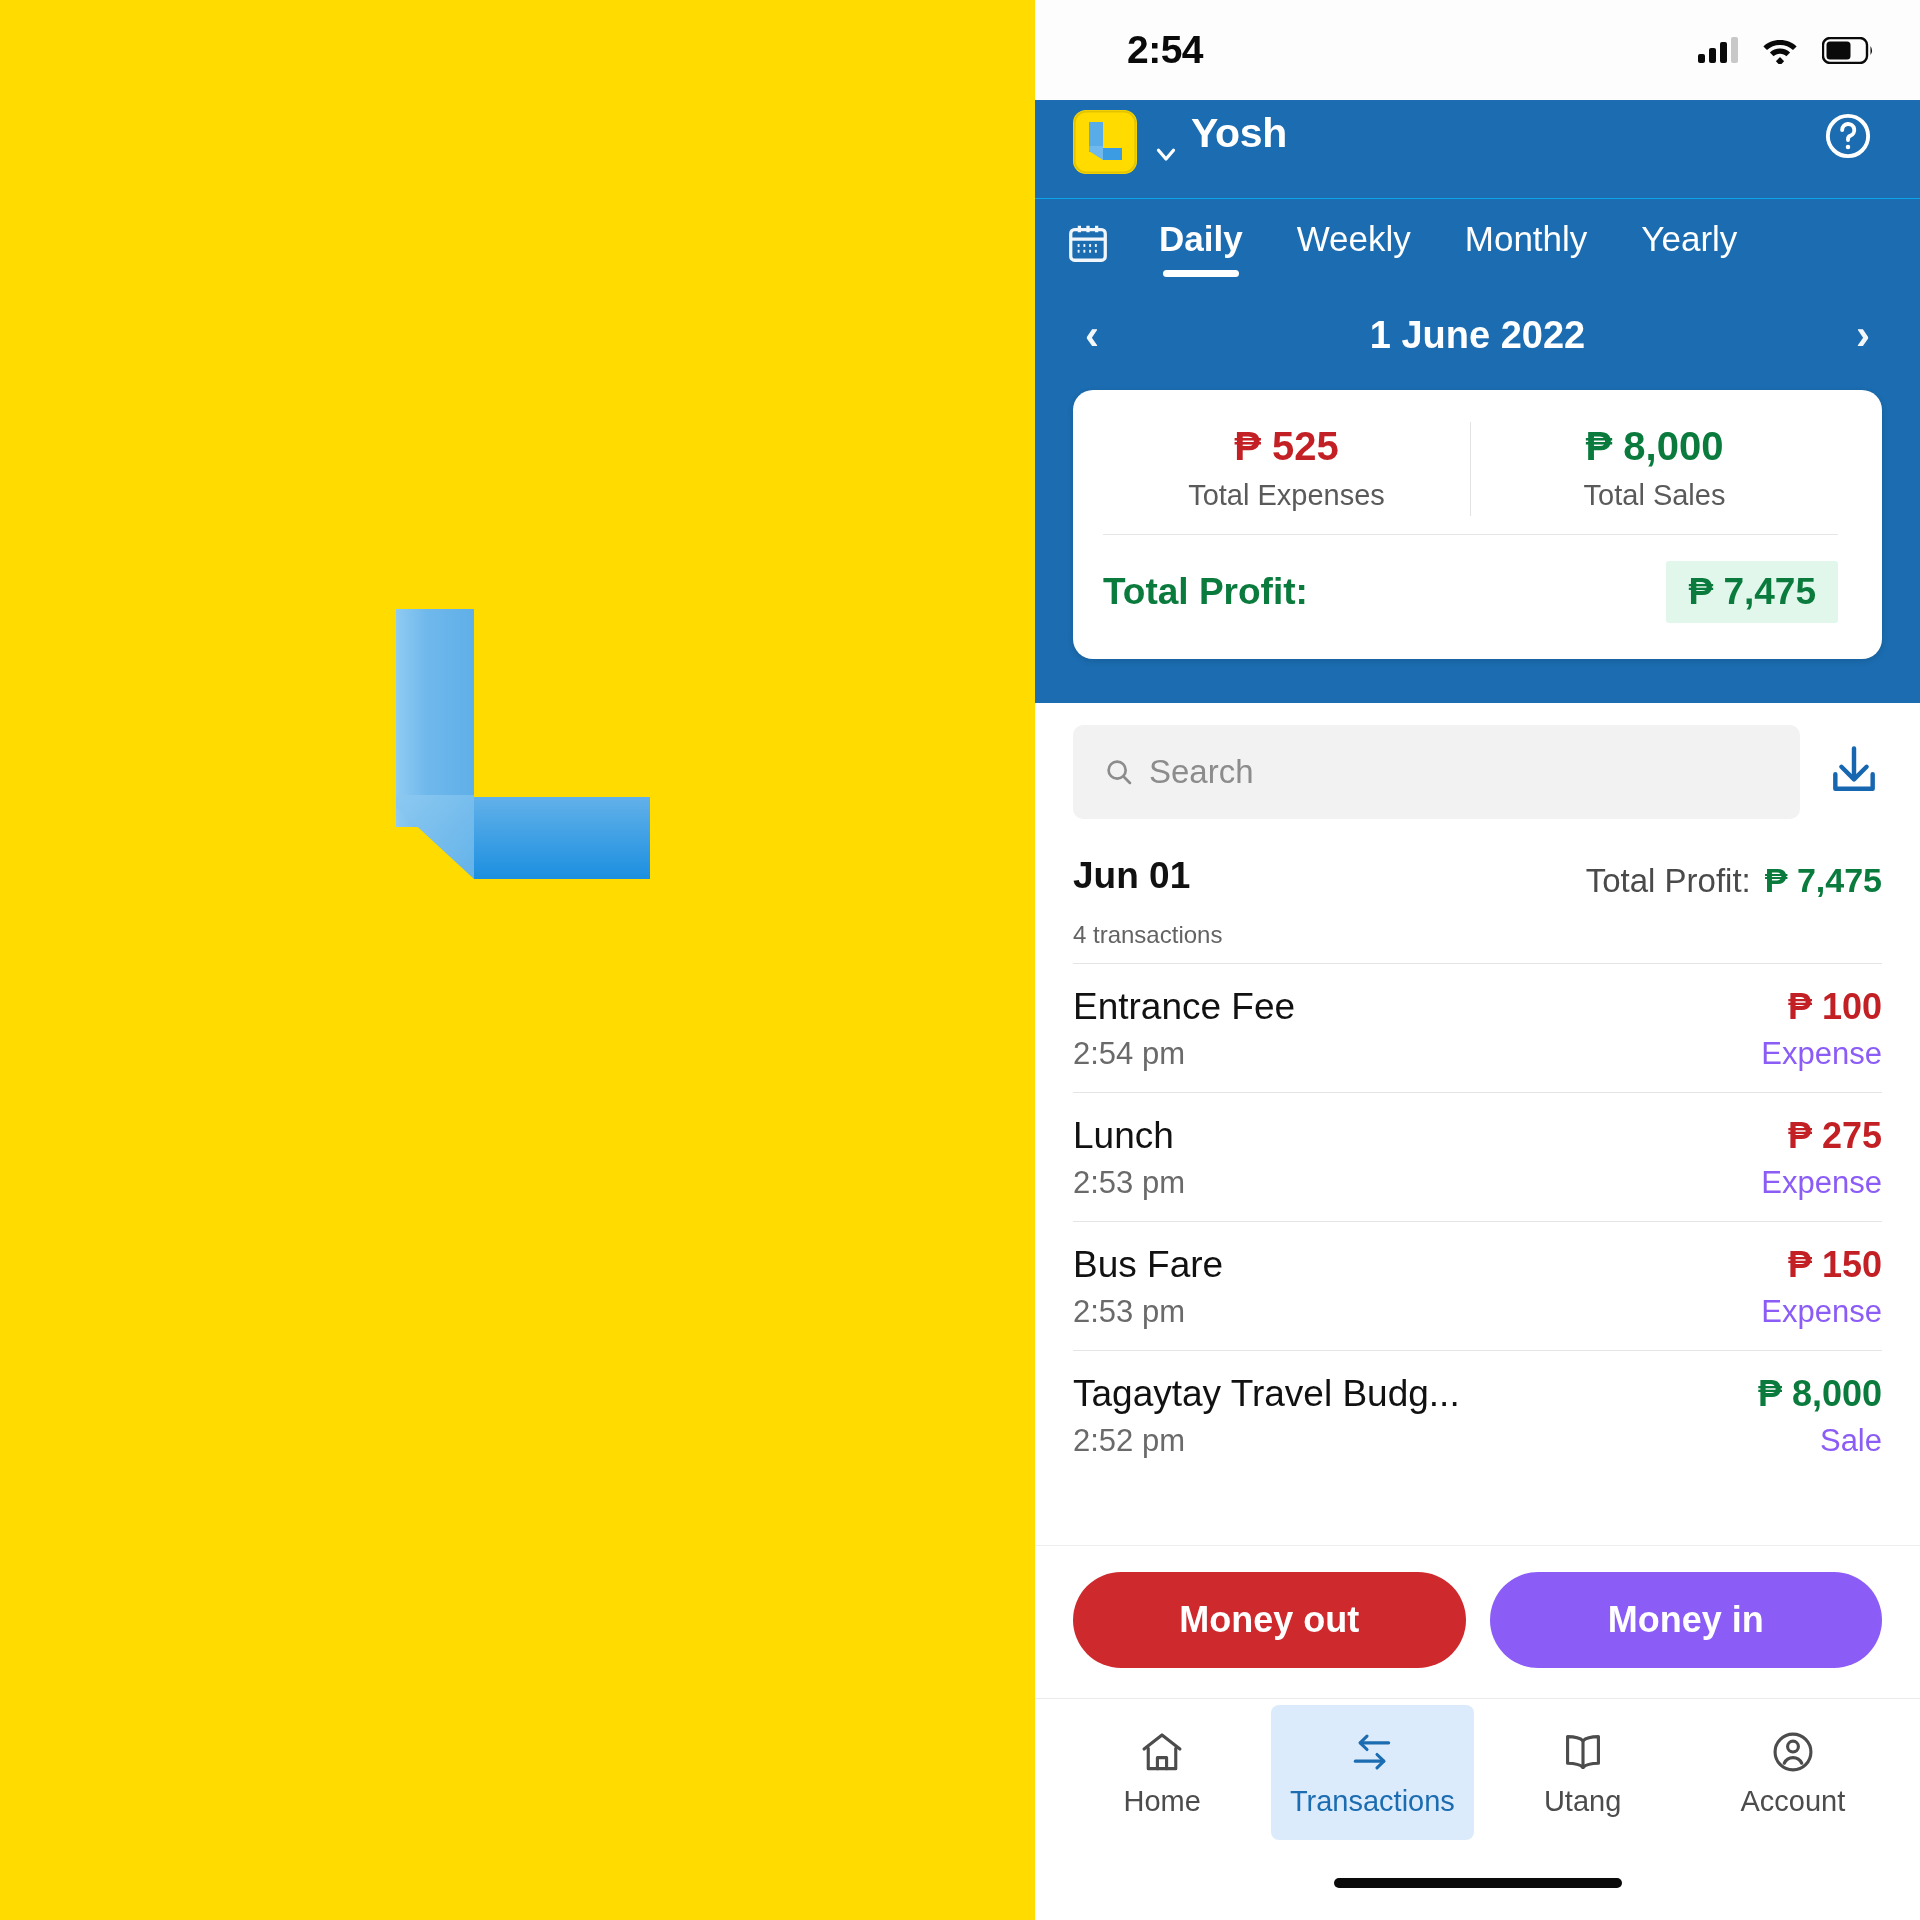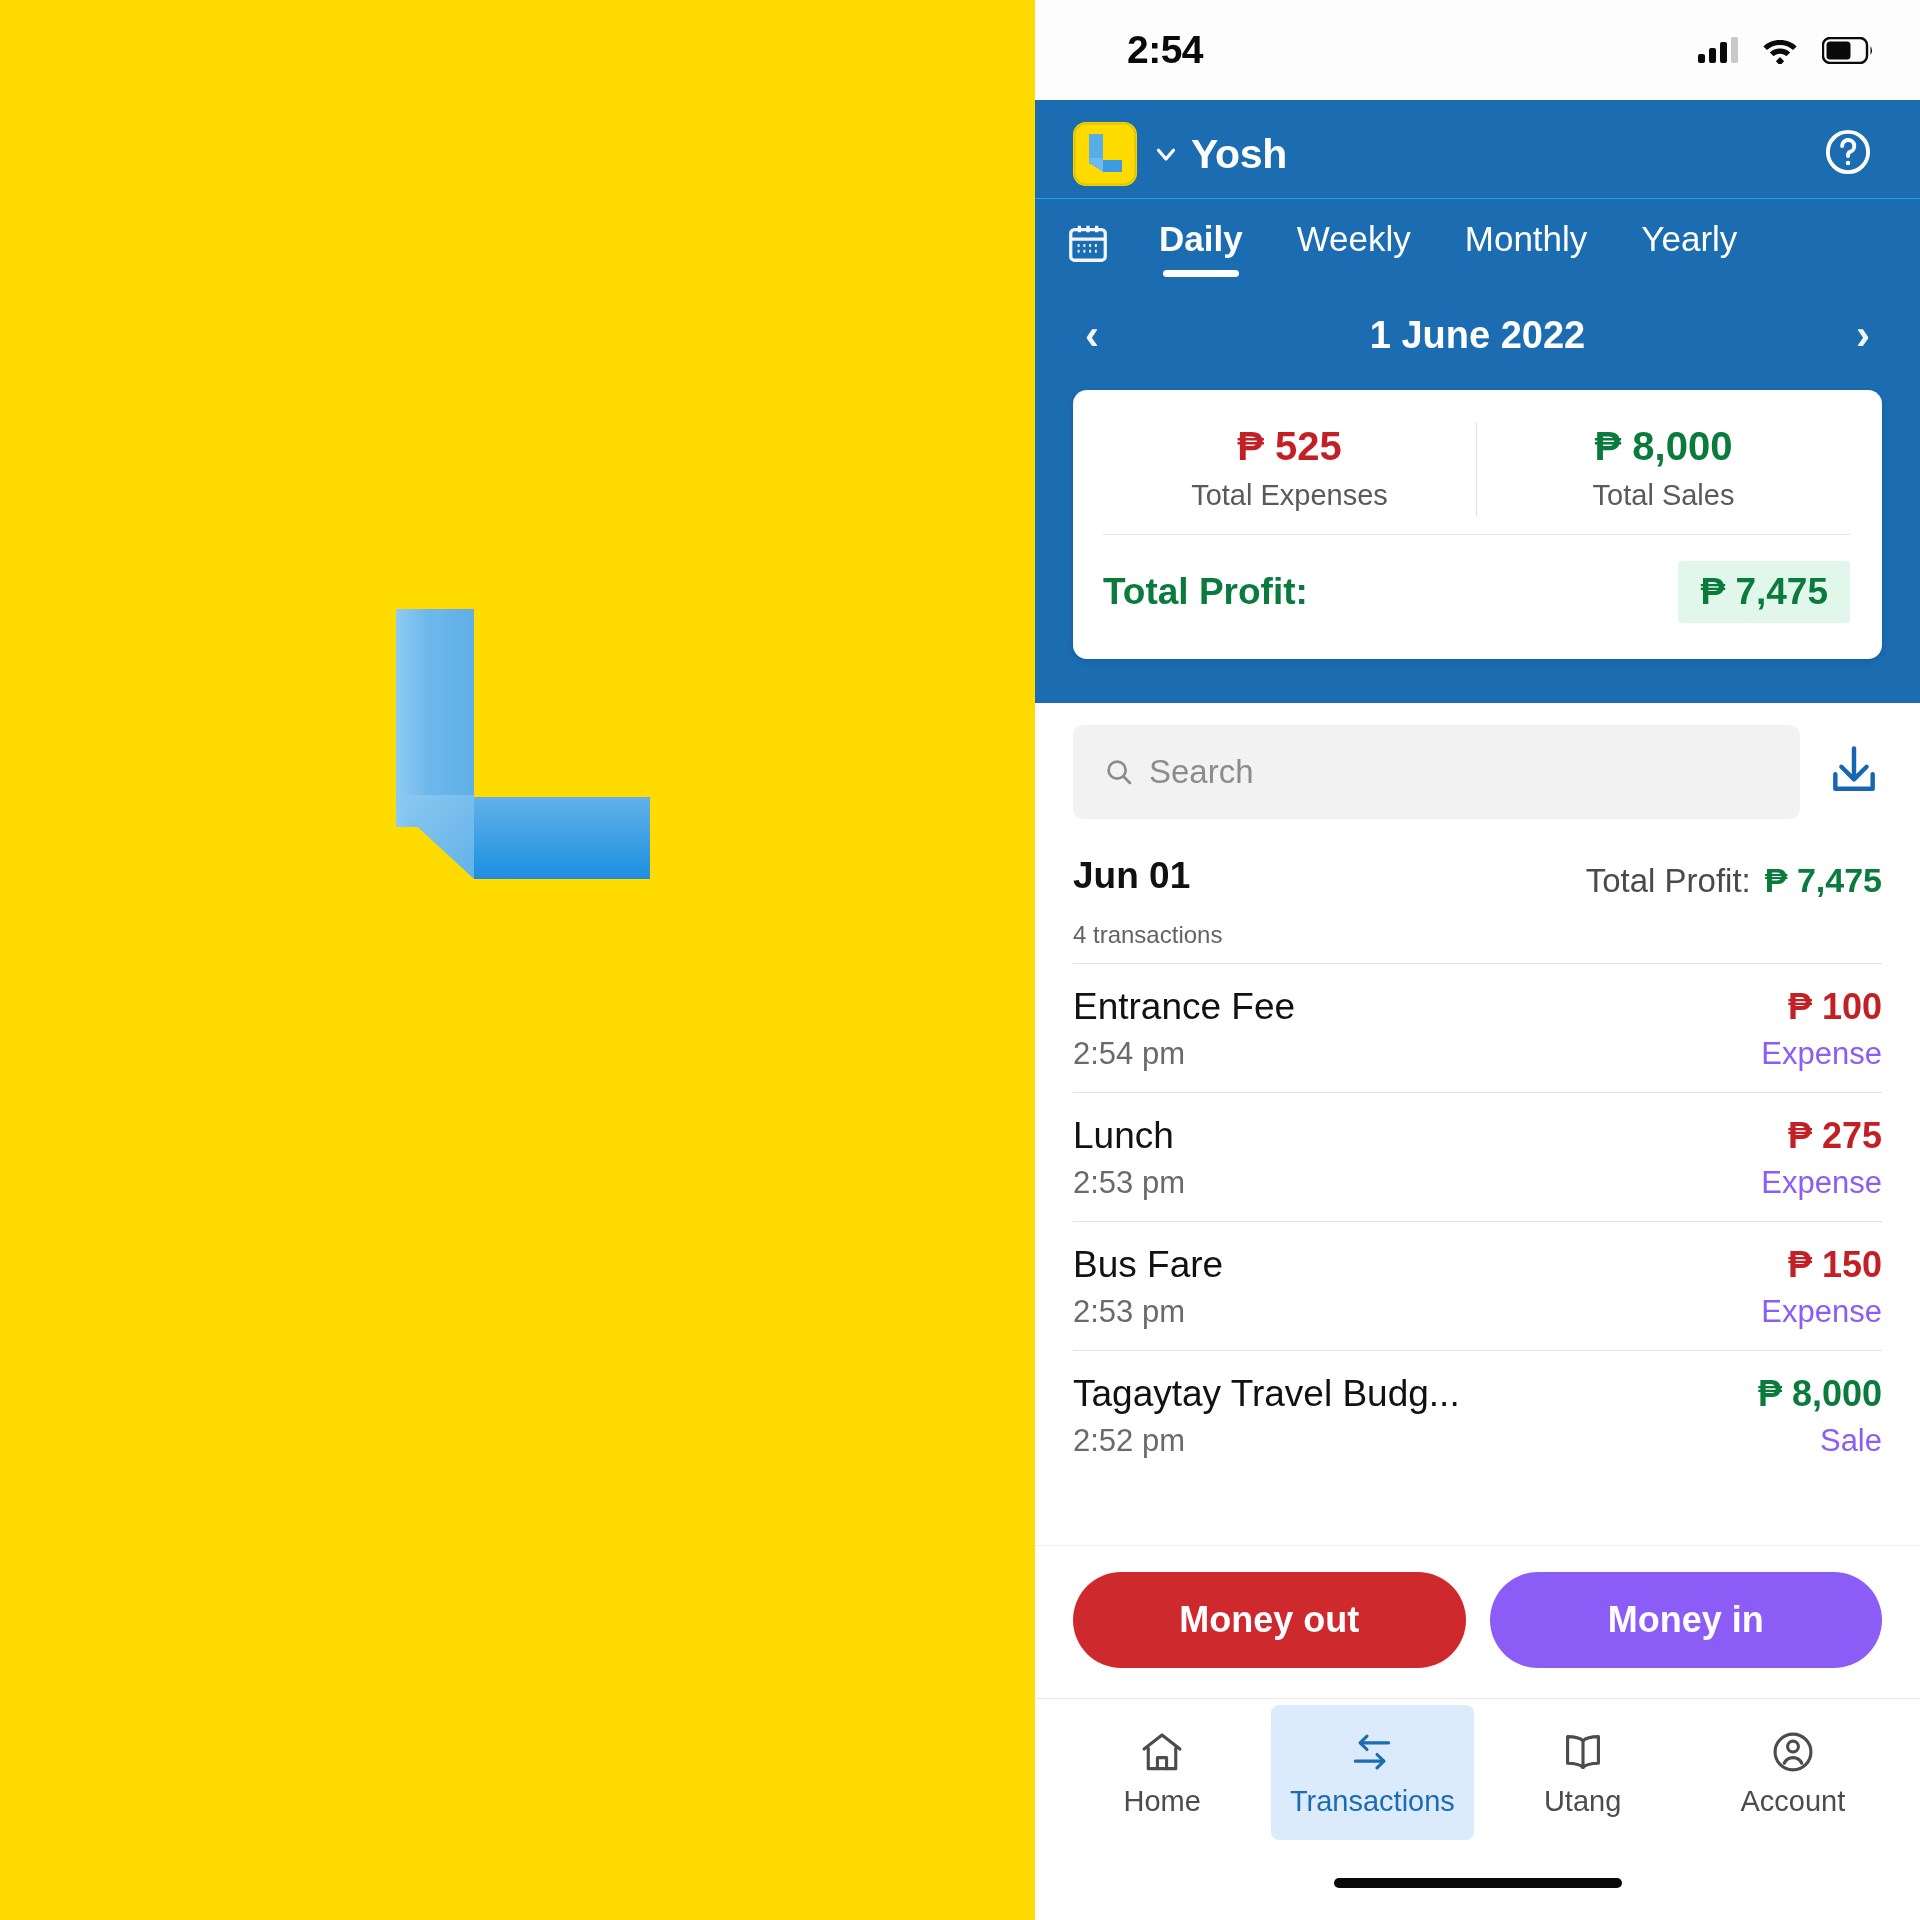--- a/index.html
+++ b/index.html
@@ -47,21 +47,21 @@
   .sig-bars{ display:flex; align-items:flex-end; gap:4px; height:26px; }
   .sig-bars i{ display:block; width:7px; background:#0A0A0A; border-radius:2px; }
   .sig-bars i:nth-child(1){ height:9px; }
   .sig-bars i:nth-child(2){ height:15px; }
   .sig-bars i:nth-child(3){ height:21px; }
   .sig-bars i:nth-child(4){ height:26px; background:#C8C8C8; }
 
   
   #blue-header{ background:#1B6CB0; color:#fff; flex:0 0 auto; }
   #header-top{
-    height:98px; display:flex; align-items:center; padding:10px 46px 0 38px;
+    height:98px; display:flex; padding:10px 46px 0 38px;
   }
   #app-icon{
     width:64px; height:64px; background:#FFDB00; border-radius:13px;
     position:relative; flex:0 0 64px;
   }
   #caret-down{ margin:0 10px 0 14px; display:flex; align-items:center; }
   #account-name{
     font-size:41px; font-weight:bold; letter-spacing:-0.3px;
   }
   #help-icon{ margin-left:auto; }
@@ -88,21 +88,21 @@
   #date-nav{
     height:90px; display:flex; align-items:center; justify-content:space-between;
     padding:0 50px;
   }
   #date-label{ font-size:38px; font-weight:bold; }
   .chev{ font-size:42px; line-height:1; font-weight:600; opacity:.95; }
 
   
   #summary-wrap{ padding:10px 38px 44px 38px; }
   #summary-card{
-    background:#fff; border-radius:14px; padding:26px 32px 30px 30px;
+    background:#fff; border-radius:20px; padding:26px 44px 30px 30px;
     box-shadow:0 2px 6px rgba(0,0,0,.12);
   }
   #summary-top{ display:flex; align-items:stretch; }
   .sum-col{ flex:1; text-align:center; padding:8px 0 16px 0; }
   .sum-col .amt{ font-size:40px; font-weight:bold; margin-bottom:10px; }
   .sum-col .lbl{ font-size:29px; color:#5A5A5A; }
   .sum-div{ width:1px; background:#E2E2E2; margin:6px 0 12px 0; }
   #sum-rule{ height:1px; background:#E6E6E6; margin:6px 0 0 0; }
   #profit-row{
     display:flex; align-items:center; justify-content:space-between;

